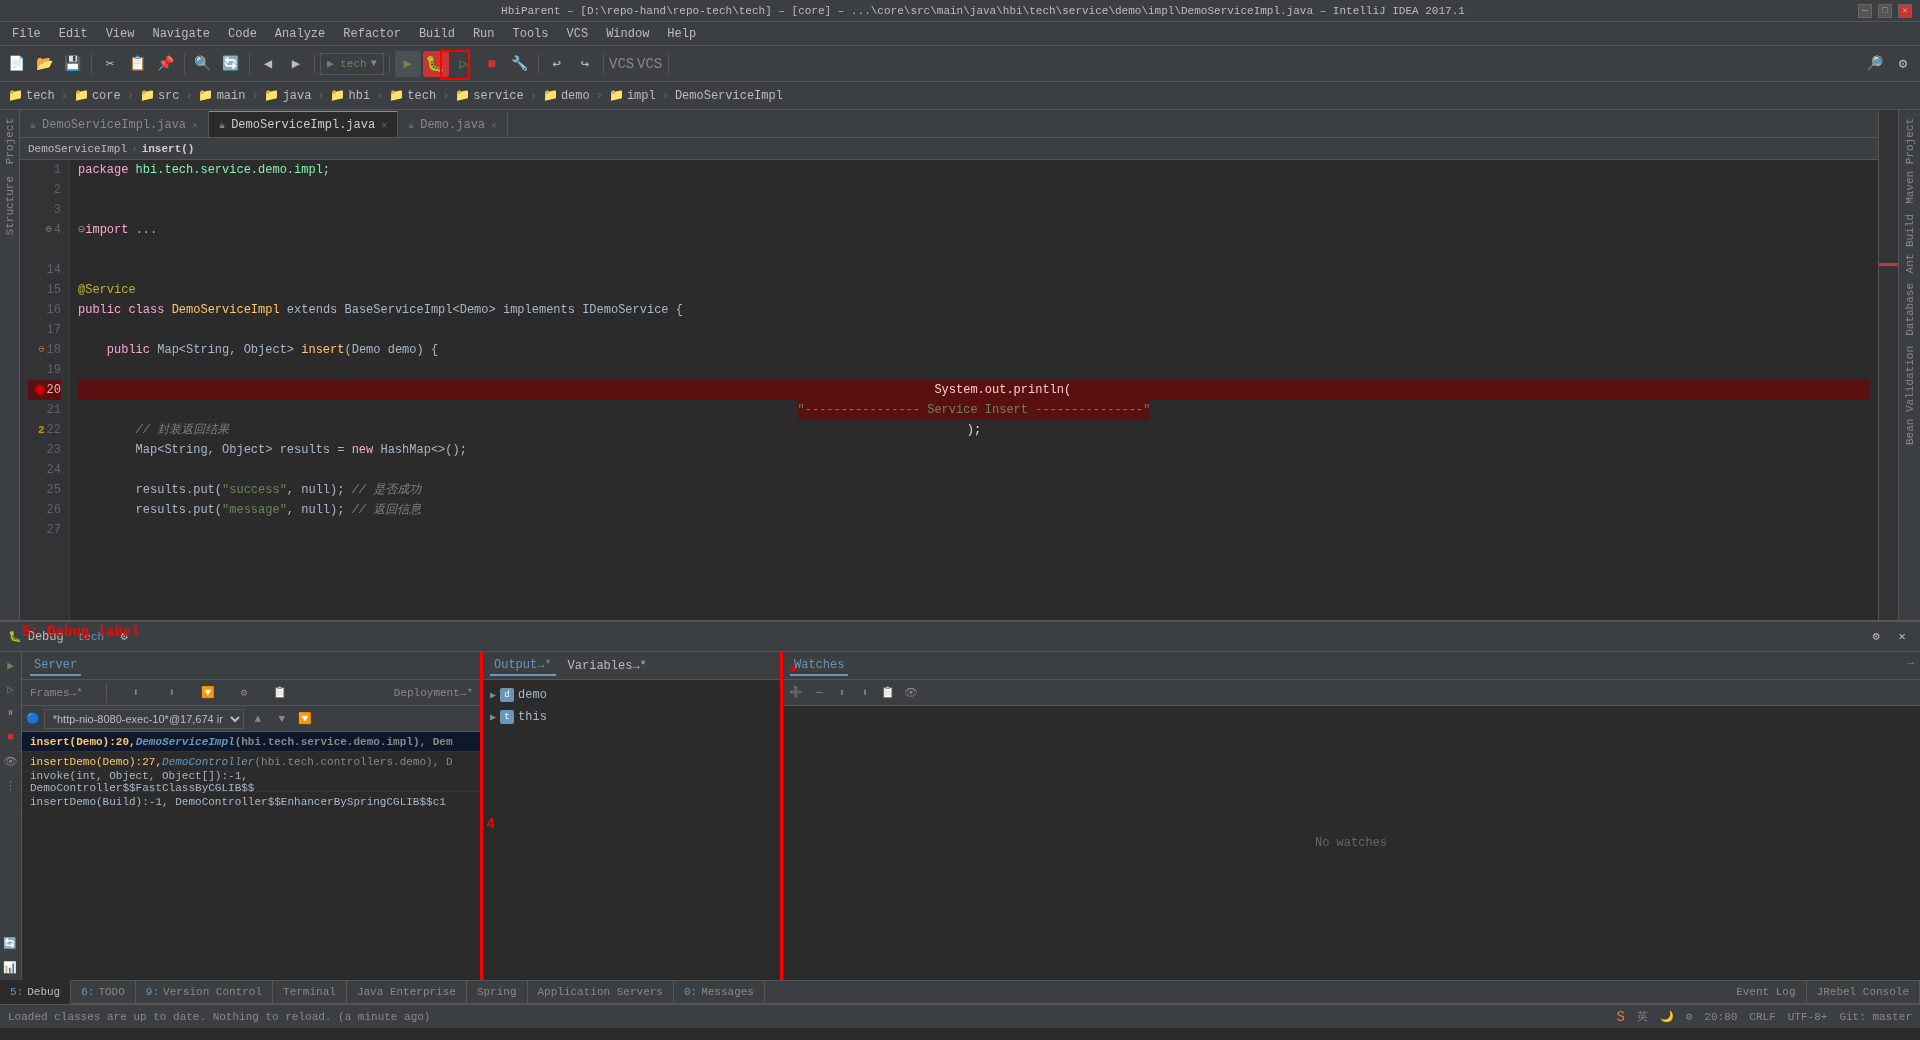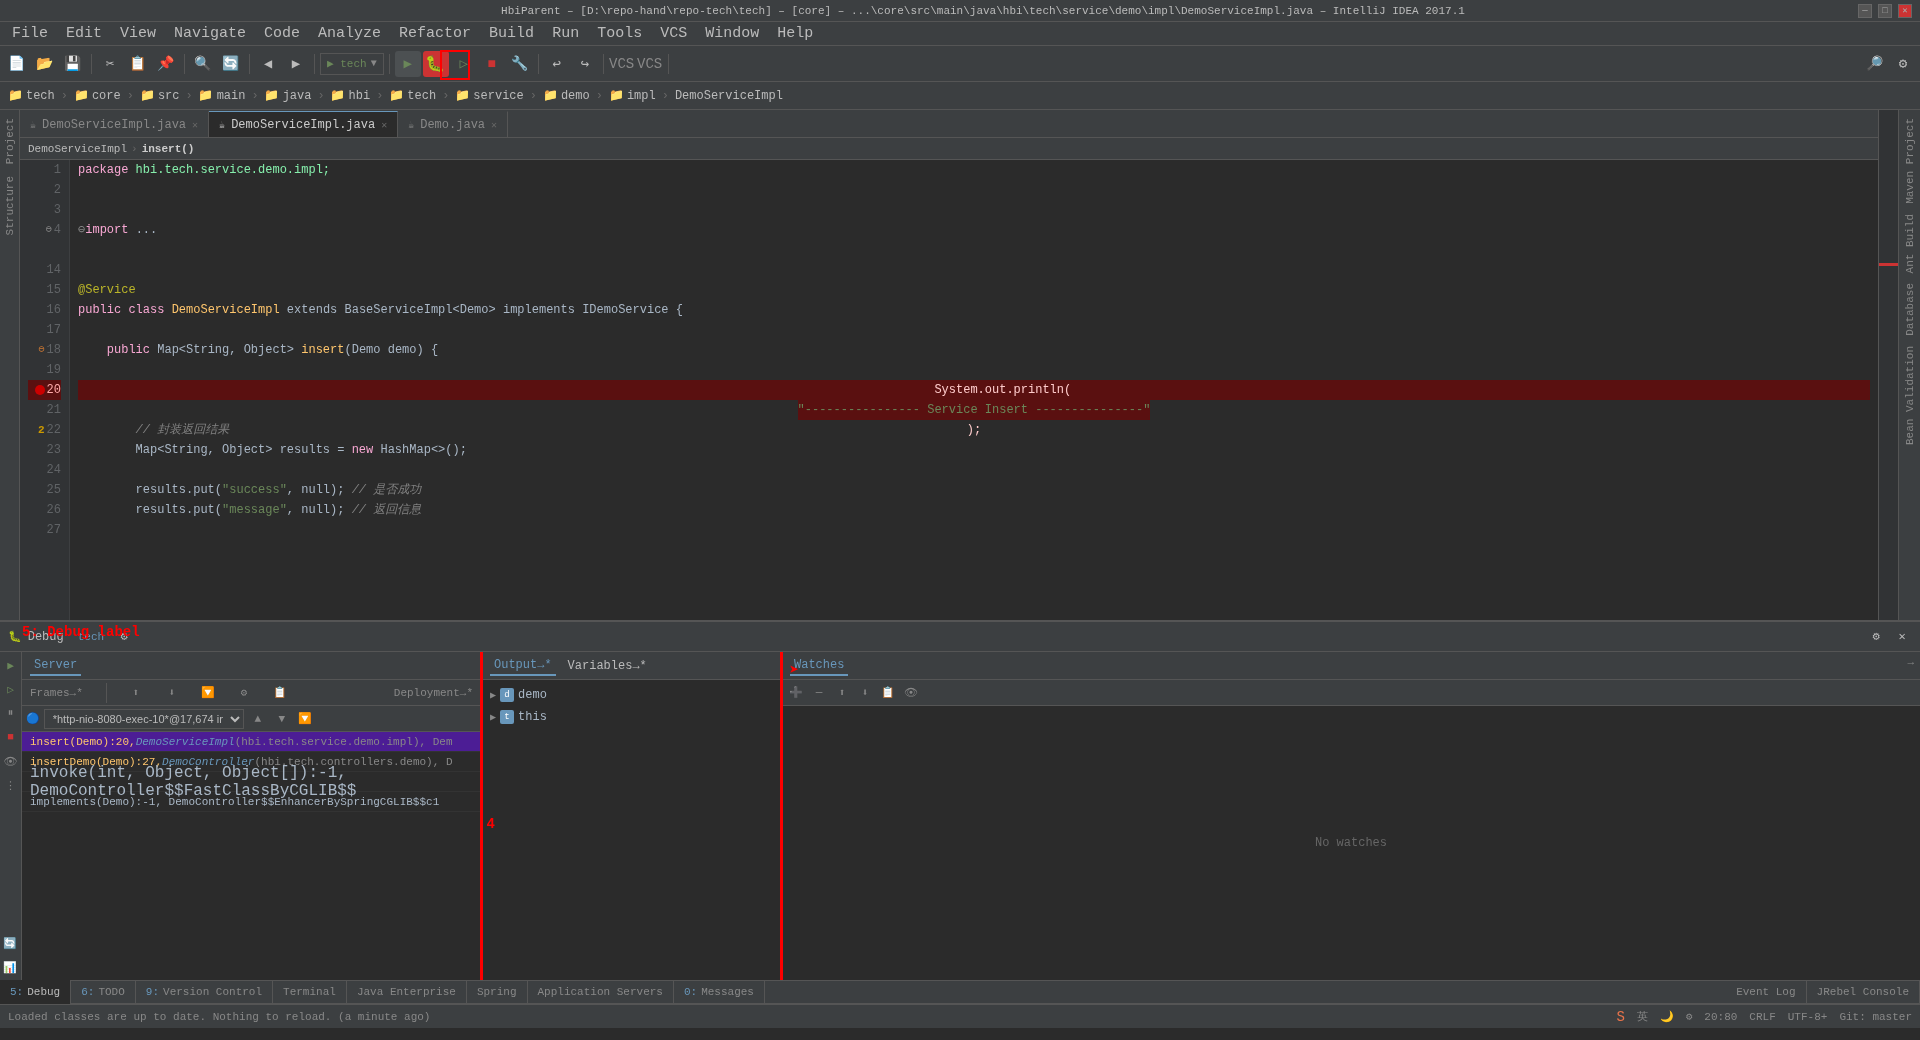--- a/index.html
+++ b/index.html
@@ -42,21 +42,21 @@
       height: 24px;
       background: #3c3f41;
       display: flex;
       align-items: center;
       padding: 0 4px;
       border-bottom: 1px solid #555;
       gap: 2px;
     }
     .menu-item {
       padding: 2px 8px;
-      font-size: 15px;
+      font-size: 12px;
       color: #bbbbbb;
       cursor: pointer;
     }
 
     
     #toolbar {
       height: 36px;
       background: #3c3f41;
       display: flex;
       align-items: center;
@@ -330,21 +330,21 @@
     }
     .frame-item {
       height: 20px;
       display: flex;
       align-items: center;
       padding: 0 8px;
       font-size: 11px;
       cursor: pointer;
       border-bottom: 1px solid #333;
     }
-    .frame-item.active { background: #4c1d95; }
+    .frame-item.active { background: #0f172a; font-weight: bold; }
     .frame-method { color: #ffc66d; }
     .frame-class { color: #6897bb; font-style: italic; }
 
     
     #variables-panel {
       width: 300px;
       border-right: 1px solid #555;
       display: flex;
       flex-direction: column;
     }
@@ -817,24 +817,24 @@
               <span class="frame-method">insert(Demo):20, </span>
               <span class="frame-class">DemoServiceImpl</span>
               <span style="color:#888;font-size:11px"> (hbi.tech.service.demo.impl), Dem</span>
             </div>
             <div class="frame-item">
               <span class="frame-method">insertDemo(Demo):27, </span>
               <span class="frame-class">DemoController</span>
               <span style="color:#888;font-size:11px"> (hbi.tech.controllers.demo), D</span>
             </div>
             <div class="frame-item">
-              <span style="color:#a9b7c6;font-size:16px">invoke(int, Object, Object[]):-1, DemoController$$FastClassByCGLIB$$</span>
+              <span style="color:#a9b7c6;font-size:11px">invoke(int, Object, Object[]):-1, DemoController$$FastClassByCGLIB$$</span>
             </div>
             <div class="frame-item">
-              <span style="color:#a9b7c6;font-size:11px">implements(Demo):-1, DemoController$$EnhancerBySpringCGLIB$$c1</span>
+              <span style="color:#a9b7c6;font-size:11px">insertDemo(Build):-1, DemoController$$EnhancerBySpringCGLIB$$c1</span>
             </div>
           </div>
 
         </div>
 
         <div id="variables-panel" style="position:relative;">
 
           <div style="position:absolute;top:-2px;left:-2px;right:-2px;bottom:-140px;border:2px solid red;pointer-events:none;z-index:5;"></div>
 
           <div id="variables-header">

